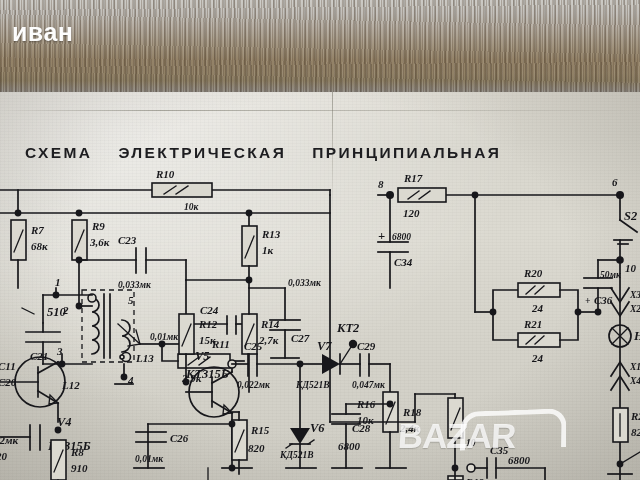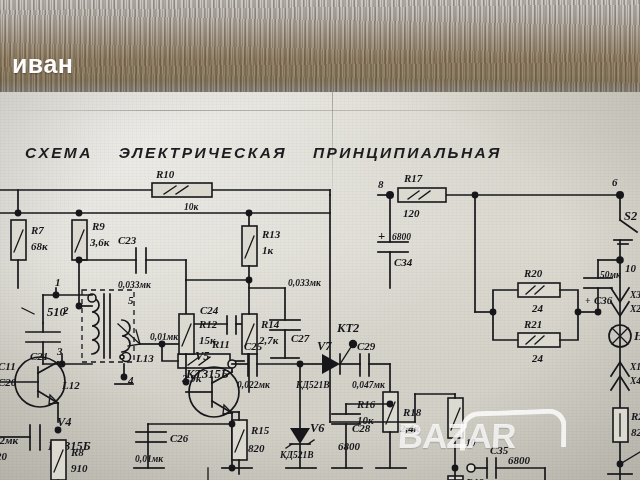--- a/index.html
+++ b/index.html
@@ -34,21 +34,20 @@
   .wood-shadow{
     position:absolute;left:0;top:72px;width:640px;height:26px;
     background:linear-gradient(180deg,rgba(0,0,0,.00),rgba(0,0,0,.30));
   }
   .wm-ivan{
     position:absolute;left:12px;top:18px;
     color:#fdfdfd;font-size:25px;font-weight:700;letter-spacing:.5px;
     font-family:"Liberation Sans",sans-serif;
     text-shadow:0 1px 2px rgba(0,0,0,.35);
     z-index:6;
-    margin-top:32px;
   }
 
   
   .paper{
     position:absolute;left:0;top:92px;width:640px;height:388px;
     background:
       radial-gradient(ellipse at 18% 10%, rgba(255,255,255,.55), rgba(255,255,255,0) 55%),
       linear-gradient(177deg,#dedbd2 0%,#d8d6cd 18%,#dcdad1 40%,#d4d2c9 70%,#cfcdc4 100%);
     overflow:hidden;
   }
@@ -69,21 +68,20 @@
     background:radial-gradient(ellipse at 50% 45%, rgba(0,0,0,0) 55%, rgba(60,55,45,.18) 100%);
   }
 
   
   .title{
     position:absolute;left:25px;top:52px;
     font-family:"Liberation Sans",sans-serif;
     font-size:15.5px;font-weight:700;color:#1d1d20;
     letter-spacing:2.4px;white-space:nowrap;
     z-index:4;
-    font-style:italic;
   }
   .title span{margin-right:26px;}
 
   
   svg#sch{position:absolute;left:0;top:0;width:640px;height:388px;z-index:3;}
   svg#sch text{font-family:"Liberation Serif",serif;font-style:italic;
     font-size:11px;fill:#16161a;font-weight:700;}
   svg#sch text.sm{font-size:9.5px;}
   svg#sch text.lg{font-size:12.5px;}
   .wire{stroke:#17171b;stroke-width:1.7;fill:none;stroke-linecap:square;}

